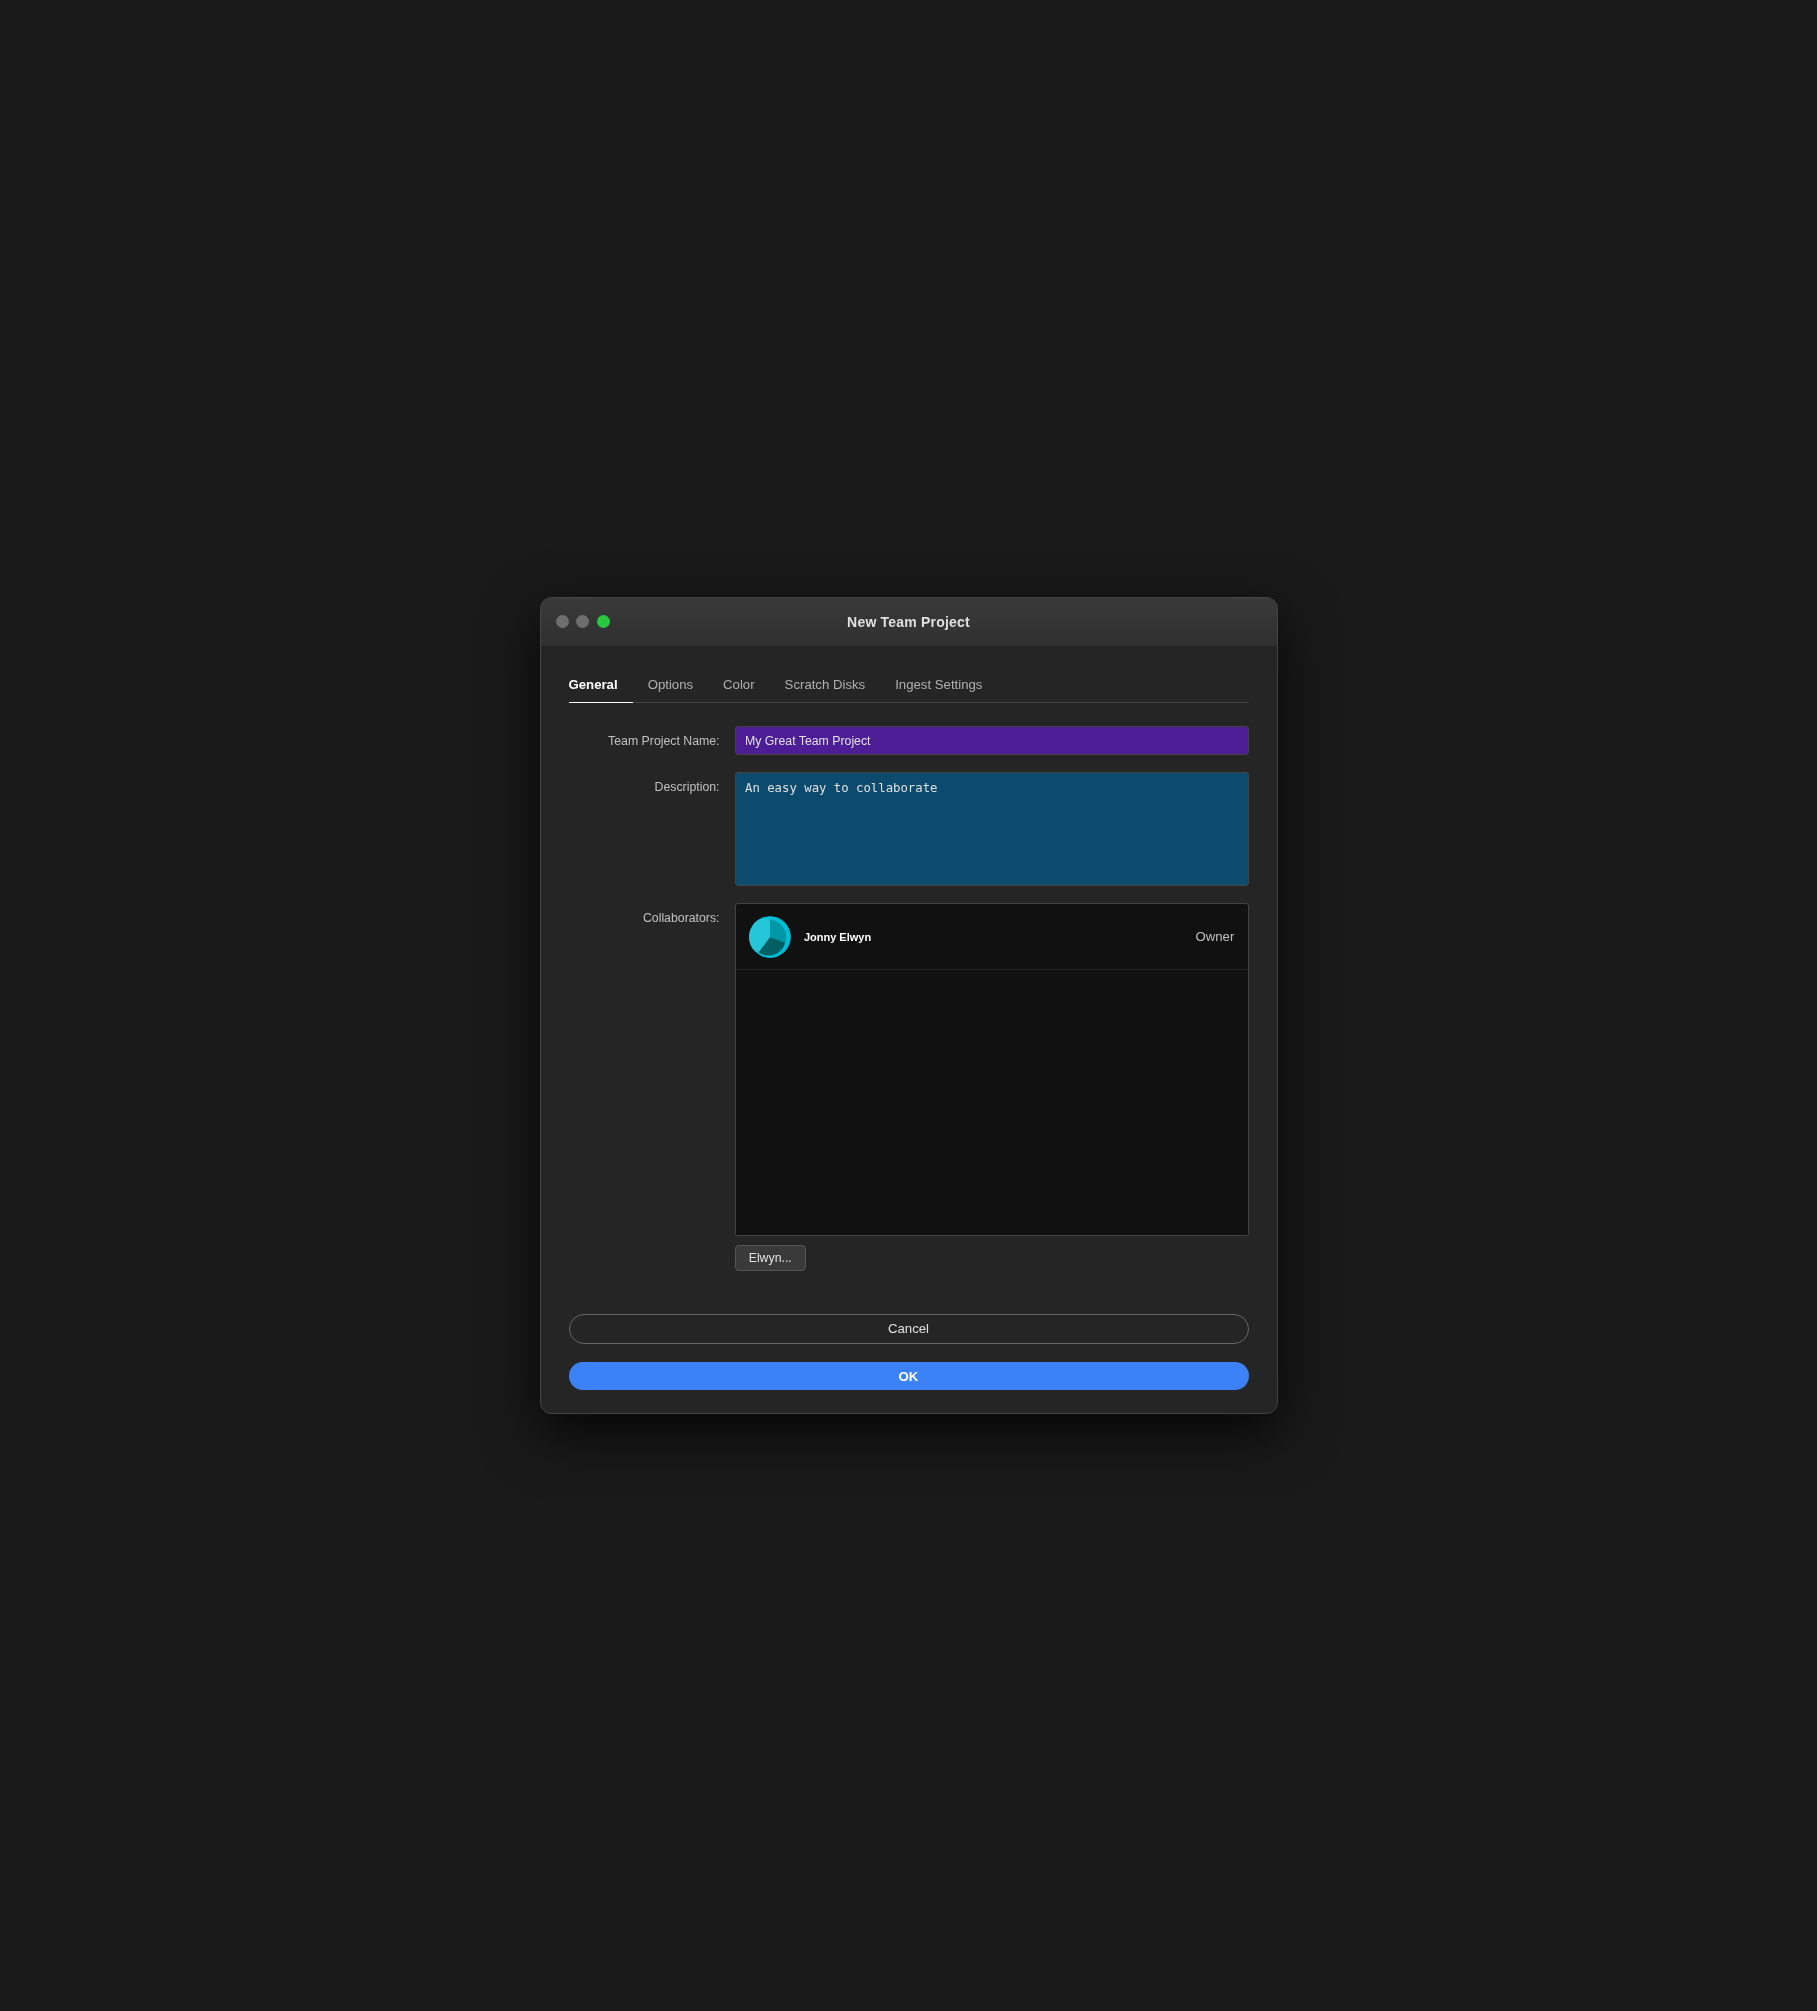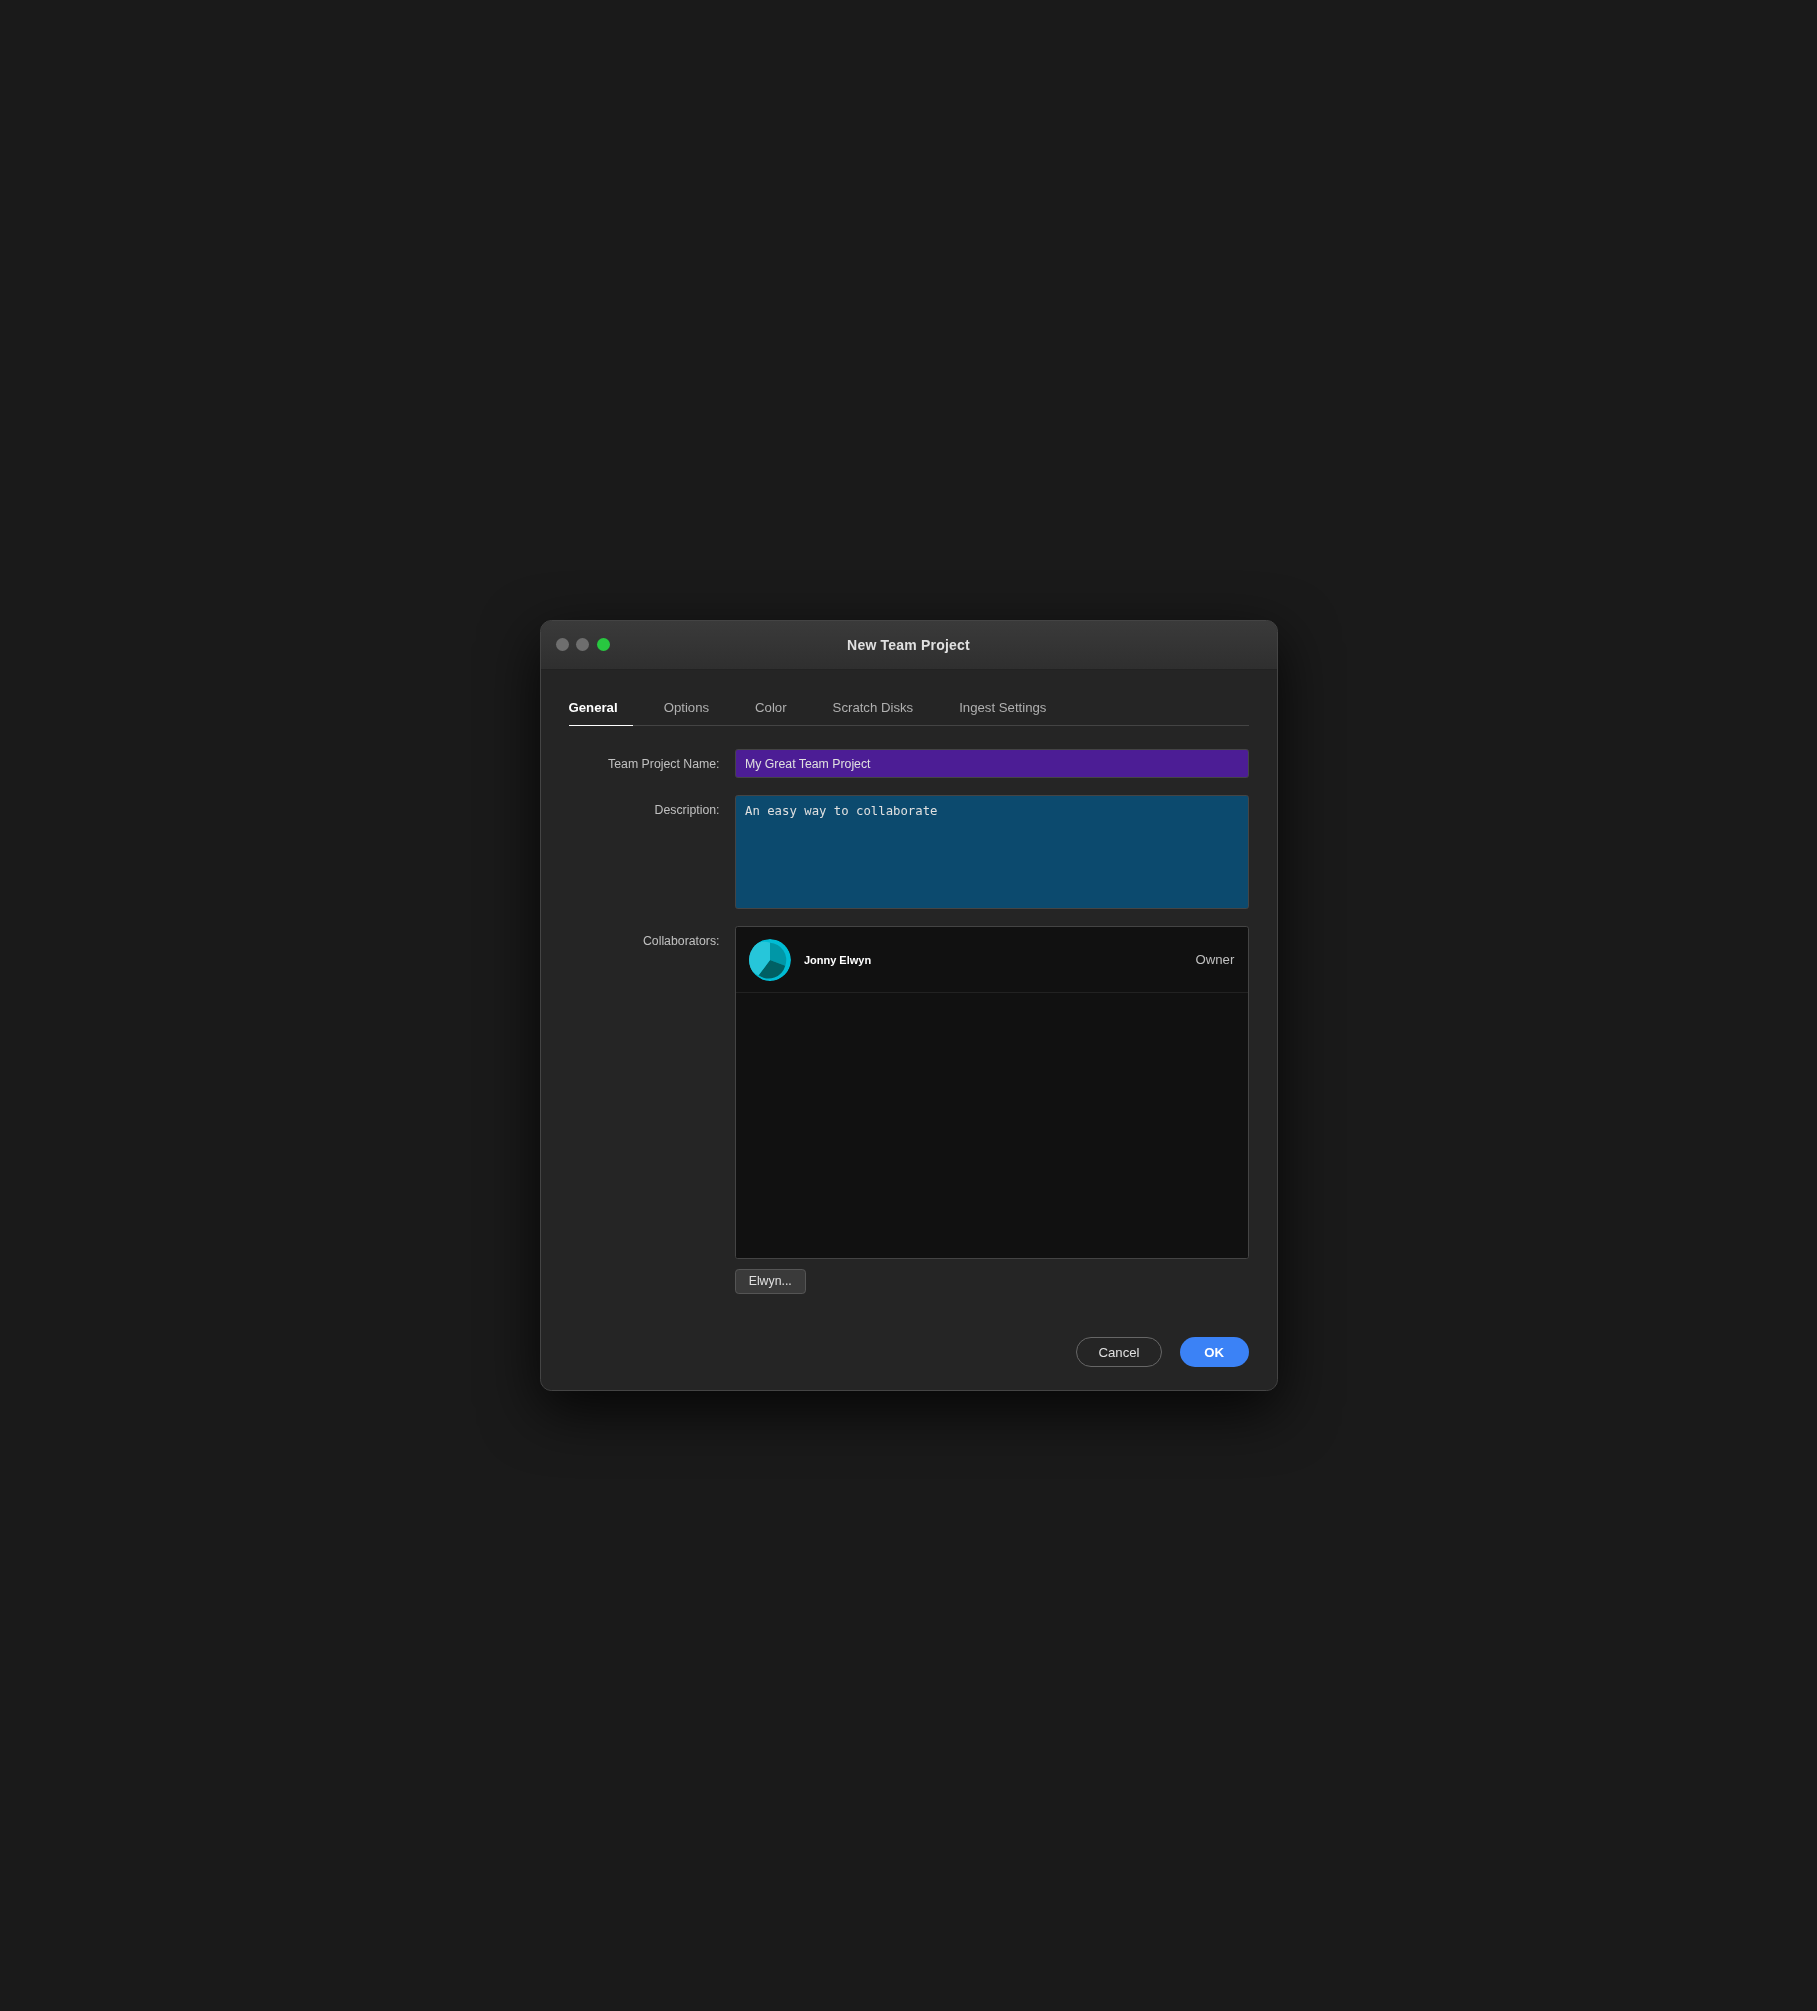--- a/index.html
+++ b/index.html
@@ -71,21 +71,21 @@
       letter-spacing: 0.2px;
     }
 
     .dialog-content {
       background-color: #252525;
       padding: 23px 28px 28px 28px;
     }
 
     .tabs {
       display: flex;
-      gap: 16px;
+      gap: 0;
       margin-bottom: 23px;
       border-bottom: 0.9px solid #444;
     }
 
     .tab {
       padding: 7.6px 15px 9.5px 15px;
       color: #b0b0b0;
       font-size: 13.2px;
       cursor: pointer;
       border-bottom: 1.9px solid transparent;
@@ -213,20 +213,21 @@
       padding: 4.7px 13.2px;
       cursor: pointer;
     }
 
     .dialog-footer {
       background-color: #252525;
       padding: 15px 28px 23px 28px;
       display: flex;
       justify-content: flex-end;
       gap: 18px;
+      flex-direction: column;
     }
 
     .btn-cancel {
       background-color: transparent;
       border: 0.9px solid #666;
       border-radius: 19px;
       color: #e0e0e0;
       font-size: 13.2px;
       padding: 6.6px 21px;
       cursor: pointer;

